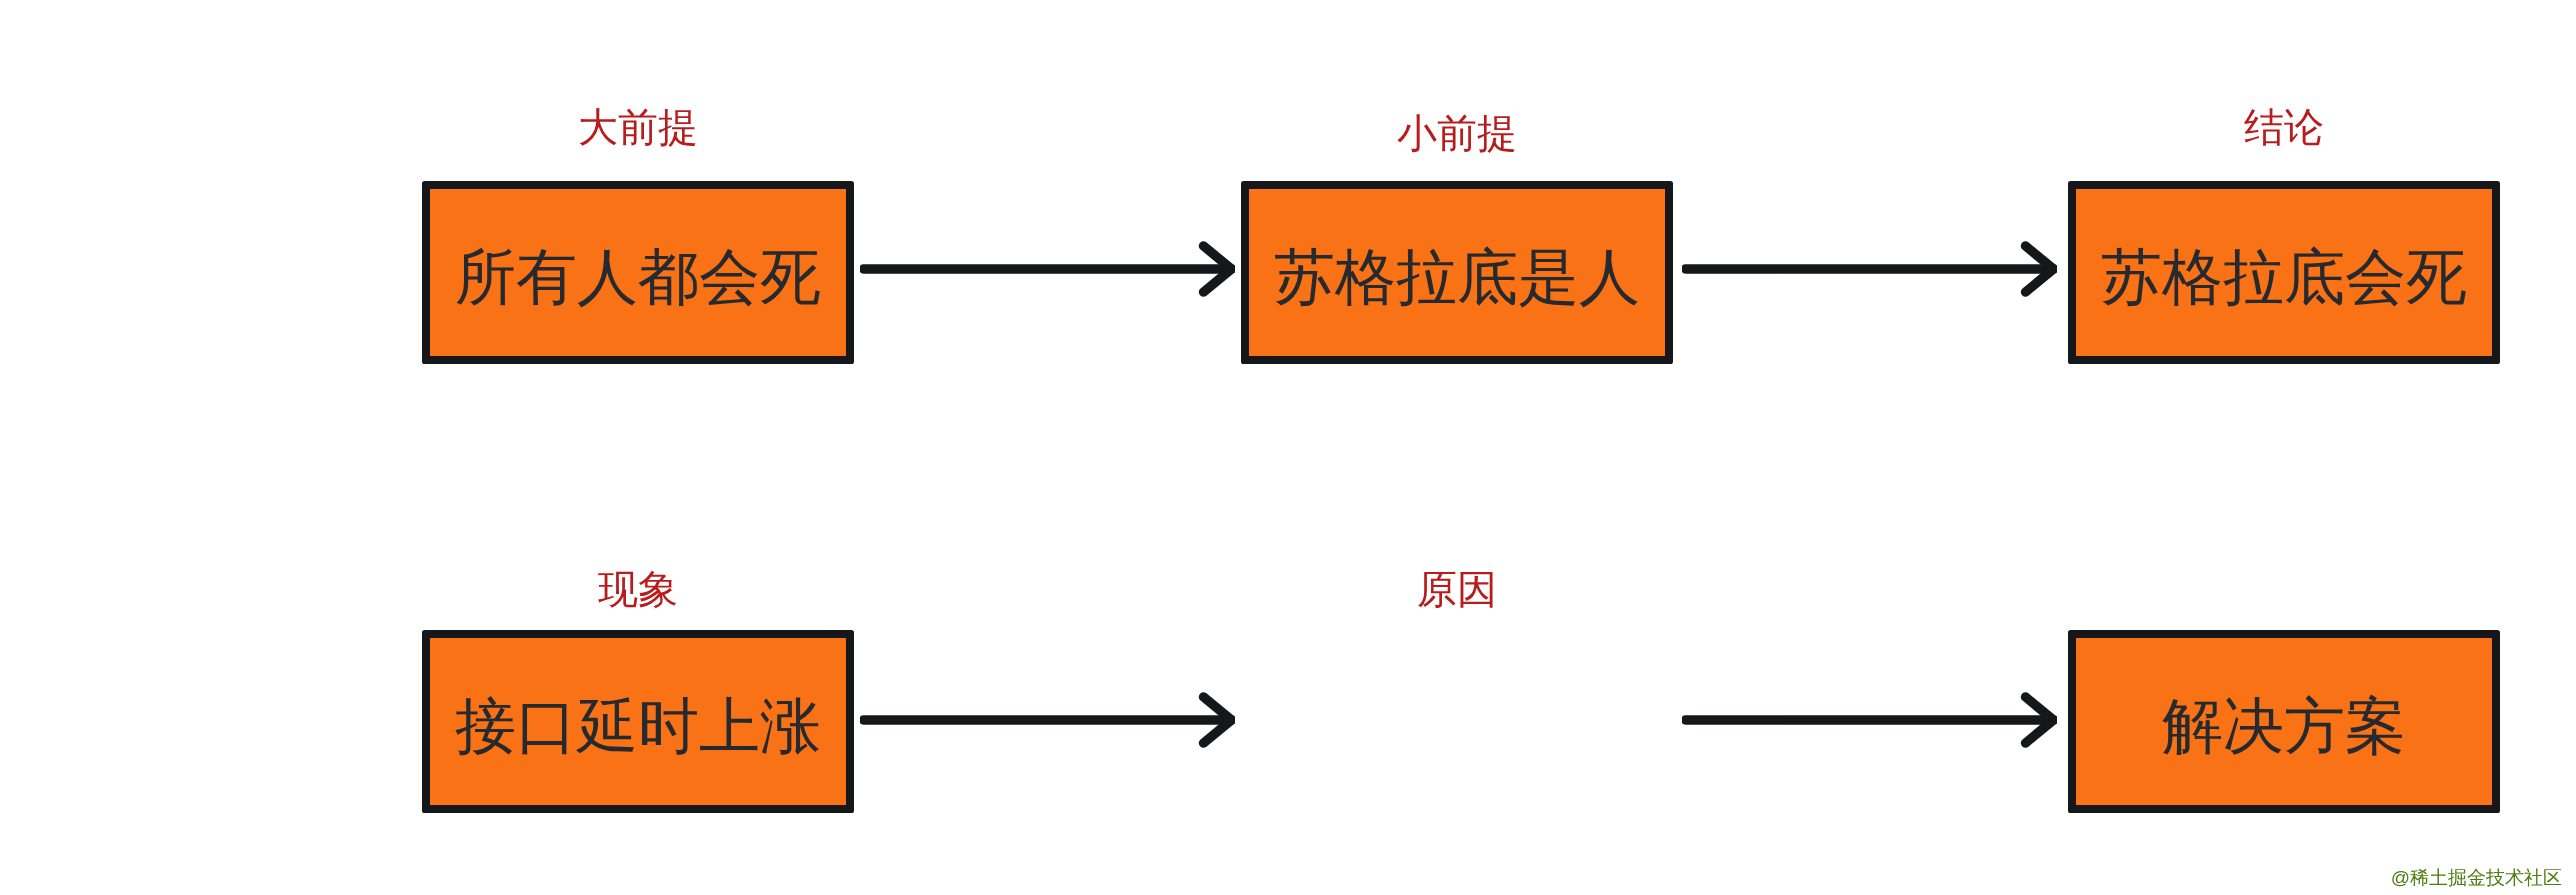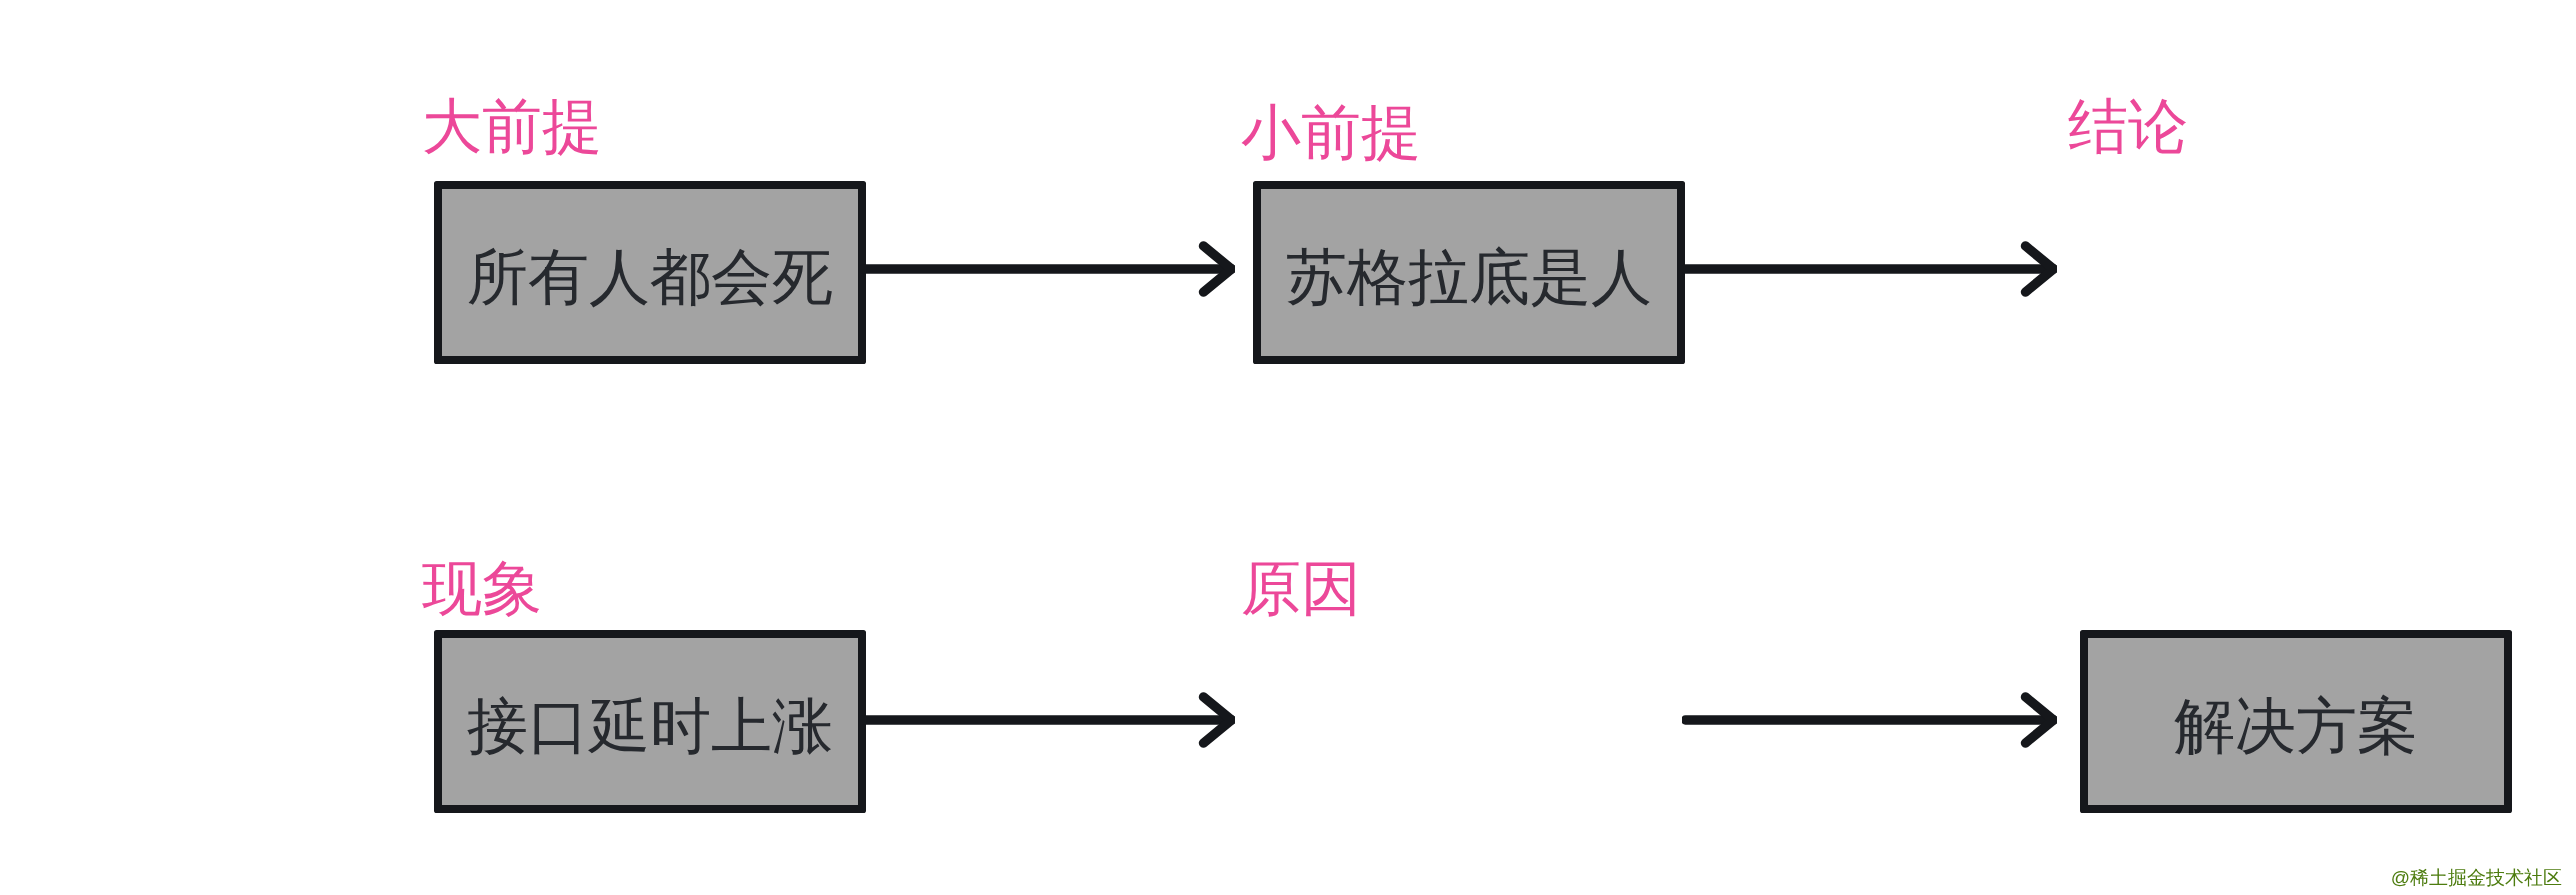--- a/index.html
+++ b/index.html
@@ -20,38 +20,37 @@
     position: absolute;
     font-size: 60px;
     line-height: 60px;
     letter-spacing: 0.9px;
     color: #2b2f34;
     white-space: nowrap;
   }
   .step-label {
     position: absolute;
     width: 432px;
-    text-align: left;
-    font-size: 60px;
+    text-align: center;
+    font-size: 40px;
     line-height: 60px;
-    color: #ec4899;
+    color: #b91c1c;
     white-space: nowrap;
   }
   .flow-box {
     position: absolute;
     width: 432px;
     height: 183px;
     box-sizing: border-box;
-    background: #a3a3a3;
+    background: #f97316;
     border: 8.5px solid #15171b;
     border-radius: 2.6px;
     display: flex;
     align-items: center;
     justify-content: center;
-    margin-left: 12px;
   }
   .flow-box span {
     font-size: 61px;
     line-height: 61px;
     color: #26292e;
     white-space: nowrap;
     transform: translateY(5.1px);
   }
   .flow-arrow {
     position: absolute;
@@ -122,20 +121,23 @@
   </div>
 
   <div class="flow-arrow r1-arrow2">
     <svg width="375" height="60" viewBox="0 0 440 70">
       <line x1="4" y1="35" x2="436" y2="35"></line>
       <path d="M 403 8 L 436 35 L 403 62"></path>
     </svg>
   </div>
 
   <div class="step-label r1-cap3">结论</div>
+  <div class="flow-box r1-box3">
+    <span>苏格拉底会死</span>
+  </div>
 
 
   <div class="step-label r2-cap1">现象</div>
   <div class="flow-box r2-box1">
     <span>接口延时上涨</span>
   </div>
 
   <div class="flow-arrow r2-arrow1">
     <svg width="375" height="60" viewBox="0 0 440 70">
       <line x1="4" y1="35" x2="436" y2="35"></line>

